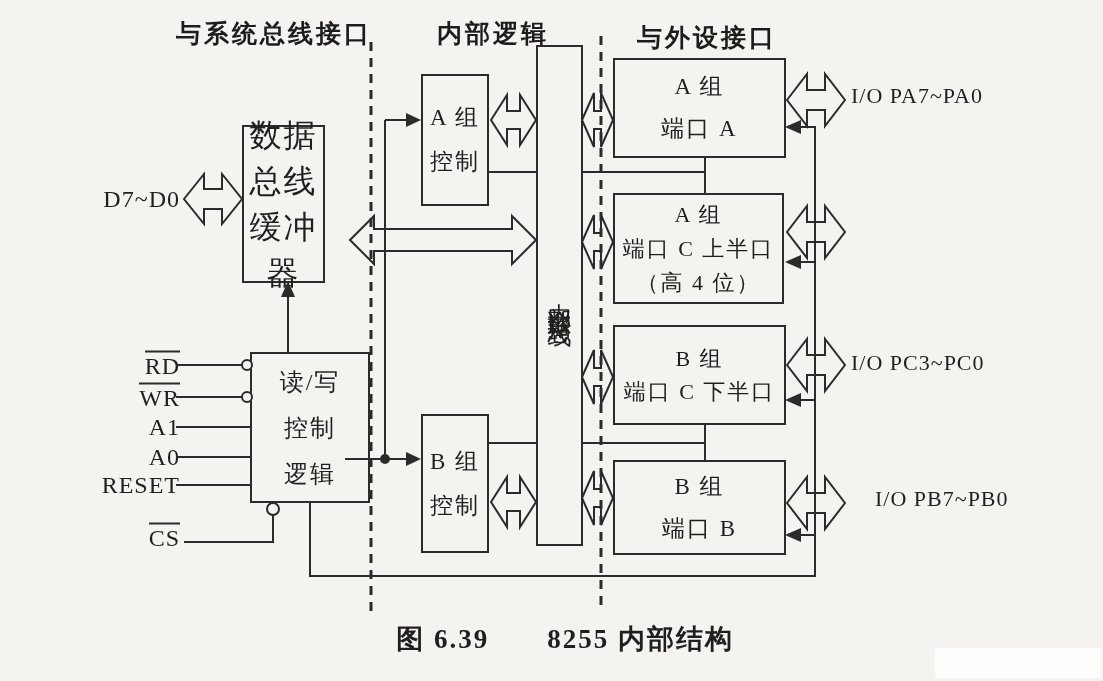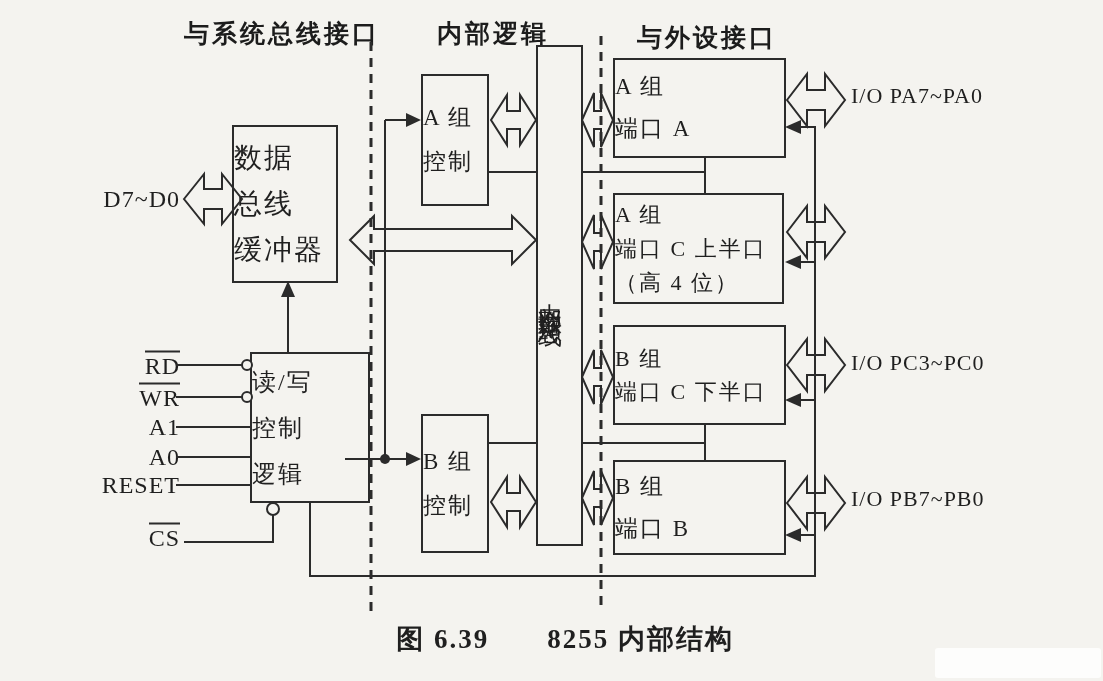--- a/index.html
+++ b/index.html
@@ -5,21 +5,21 @@
   html,body{margin:0;padding:0;}
   #stage{
     position:relative;width:1103px;height:681px;
     background:#f4f3ef;overflow:hidden;
     font-family:"Liberation Serif","DejaVu Serif",serif;
     color:#1f1f1f;
   }
   .block{
     position:absolute;box-sizing:border-box;
     border:2px solid #2b2b2b;background:#f4f3ef;
-    display:flex;flex-direction:column;justify-content:center;align-items:flex-start;
+    display:flex;flex-direction:column;justify-content:center;align-items:center;
     text-align:center;letter-spacing:2px;color:#1f1f1f;
   }
   .hdr{
     position:absolute;font-family:"Liberation Sans","DejaVu Sans",sans-serif;
     font-weight:700;font-size:25px;letter-spacing:3px;color:#1c1c1c;white-space:nowrap;
   }
   .sig{
     position:absolute;right:923px;transform:translateY(-50%);
     font-size:24px;white-space:nowrap;letter-spacing:1px;
   }
@@ -37,25 +37,25 @@
     font-size:27px;font-weight:600;letter-spacing:2px;white-space:pre;
   }
   .artifact{position:absolute;background:#fdfdfc;border-radius:3px;}
   svg.wires{position:absolute;left:0;top:0;pointer-events:none;}
 </style>
 </head>
 <body>
 
 <div id="stage">
 
-  <div class="hdr" style="left:184px;top:17px;">与系统总线接口</div>
+  <div class="hdr" style="left:176px;top:17px;">与系统总线接口</div>
   <div class="hdr" style="left:437px;top:17px;">内部逻辑</div>
   <div class="hdr" style="left:637px;top:21px;">与外设接口</div>
 
-  <div class="block" style="left:232px;top:125px;width:106px;height:158px;font-size:28px;line-height:46px;">
+  <div class="block" style="left:242px;top:125px;width:83px;height:158px;font-size:32px;line-height:46px;">
     <span>数据</span>
     <span>总线</span>
     <span>缓冲器</span>
   </div>
 
   <div class="block" style="left:250px;top:352px;width:120px;height:151px;font-size:24px;line-height:46px;">
     <span>读/写</span>
     <span>控制</span>
     <span>逻辑</span>
   </div>
@@ -98,21 +98,21 @@
   <div class="sig" style="top:199px;">D7~D0</div>
   <div class="sig" style="top:365px;"><span class="ov">RD</span></div>
   <div class="sig" style="top:397px;"><span class="ov">WR</span></div>
   <div class="sig" style="top:427px;">A1</div>
   <div class="sig" style="top:457px;">A0</div>
   <div class="sig" style="top:485px;">RESET</div>
   <div class="sig" style="top:537px;"><span class="ov">CS</span></div>
 
   <div class="io" style="top:96px;">I/O PA7~PA0</div>
   <div class="io" style="top:363px;">I/O PC3~PC0</div>
-  <div class="io" style="top:499px;">I/O PB7~PB0</div>
+  <div class="io" style="top:499px;margin-left:24px;">I/O PB7~PB0</div>
 
   <div class="caption">图 6.39　　8255 内部结构</div>
 
   <div class="artifact" style="left:935px;top:648px;width:166px;height:30px;"></div>
 
   <svg class="wires" width="1103" height="681" viewBox="0 0 1103 681">
 
     <g stroke="#2b2b2b" stroke-width="2" fill="none">
       <line x1="176" y1="365" x2="242" y2="365"></line>
       <line x1="176" y1="397" x2="242" y2="397"></line>

